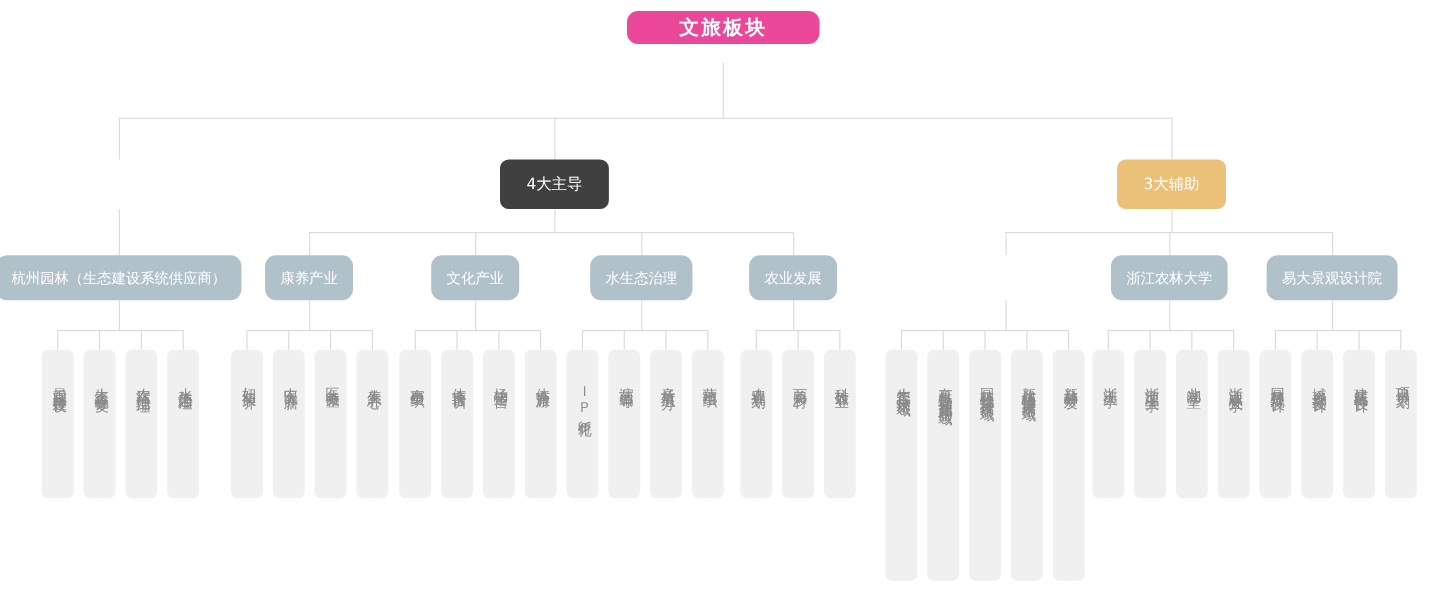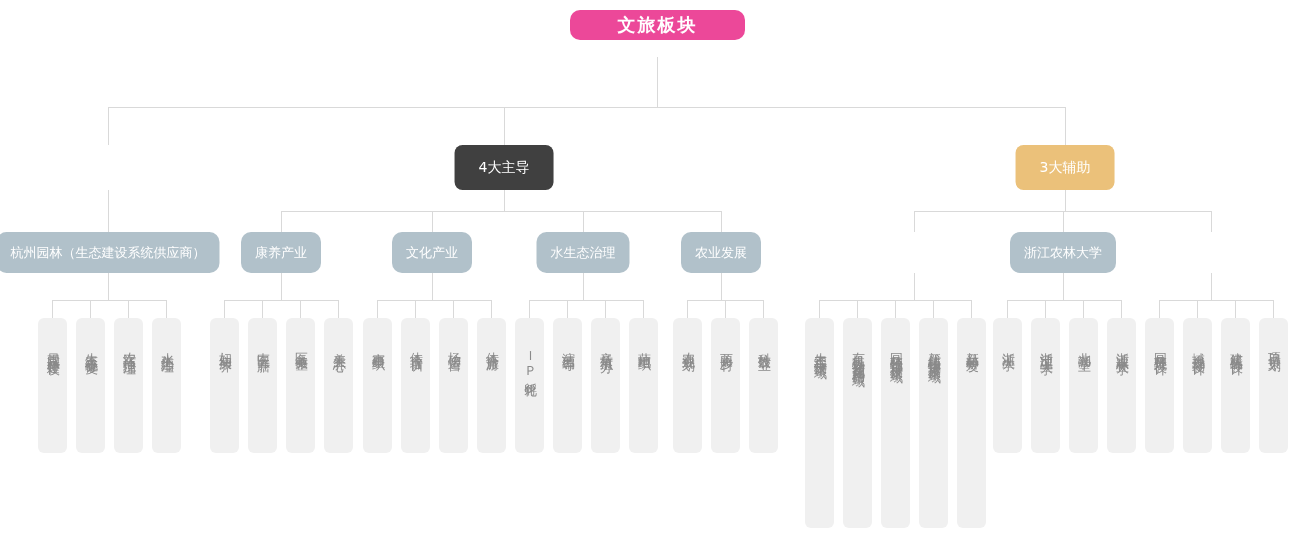--- a/index.html
+++ b/index.html
@@ -179,20 +179,21 @@
     </div>
     <div class="cline" style="left: 1083px; top: 300px; width: 1px; height: 18px; background: rgb(217, 217, 217);"></div>
     <div class="leaf-node" style="left: 1069px; top: 318px; width: 29px; height: 135px; background: rgb(240, 240, 240);">
       <span style="color: rgb(138, 138, 138);">北湖学堂</span>
     </div>
     <div class="cline" style="left: 1121px; top: 300px; width: 1px; height: 18px; background: rgb(217, 217, 217);"></div>
     <div class="leaf-node" style="left: 1107px; top: 318px; width: 29px; height: 135px; background: rgb(240, 240, 240);">
       <span style="color: rgb(138, 138, 138);">浙江农林大学</span>
     </div>
     <div class="cline" style="left: 1210.5px; top: 211px; width: 1px; height: 21px; background: rgb(217, 217, 217);"></div>
+    <div class="node group-node" style="left: 1211px; top: 232px; height: 41px; transform: translateX(-50%); background: rgb(177, 193, 202); color: rgb(255, 255, 255);">易大景观设计院</div>
     <div class="cline" style="left: 1210.5px; top: 273px; width: 1px; height: 27px; background: rgb(217, 217, 217);"></div>
     <div class="cline" style="left: 1159.5px; top: 299.5px; width: 114px; height: 1px; background: rgb(217, 217, 217);"></div>
     <div class="cline" style="left: 1159px; top: 300px; width: 1px; height: 18px; background: rgb(217, 217, 217);"></div>
     <div class="leaf-node" style="left: 1145px; top: 318px; width: 29px; height: 135px; background: rgb(240, 240, 240);">
       <span style="color: rgb(138, 138, 138);">园林景观设计</span>
     </div>
     <div class="cline" style="left: 1197px; top: 300px; width: 1px; height: 18px; background: rgb(217, 217, 217);"></div>
     <div class="leaf-node" style="left: 1183px; top: 318px; width: 29px; height: 135px; background: rgb(240, 240, 240);">
       <span style="color: rgb(138, 138, 138);">域乡规划设计</span>
     </div>

